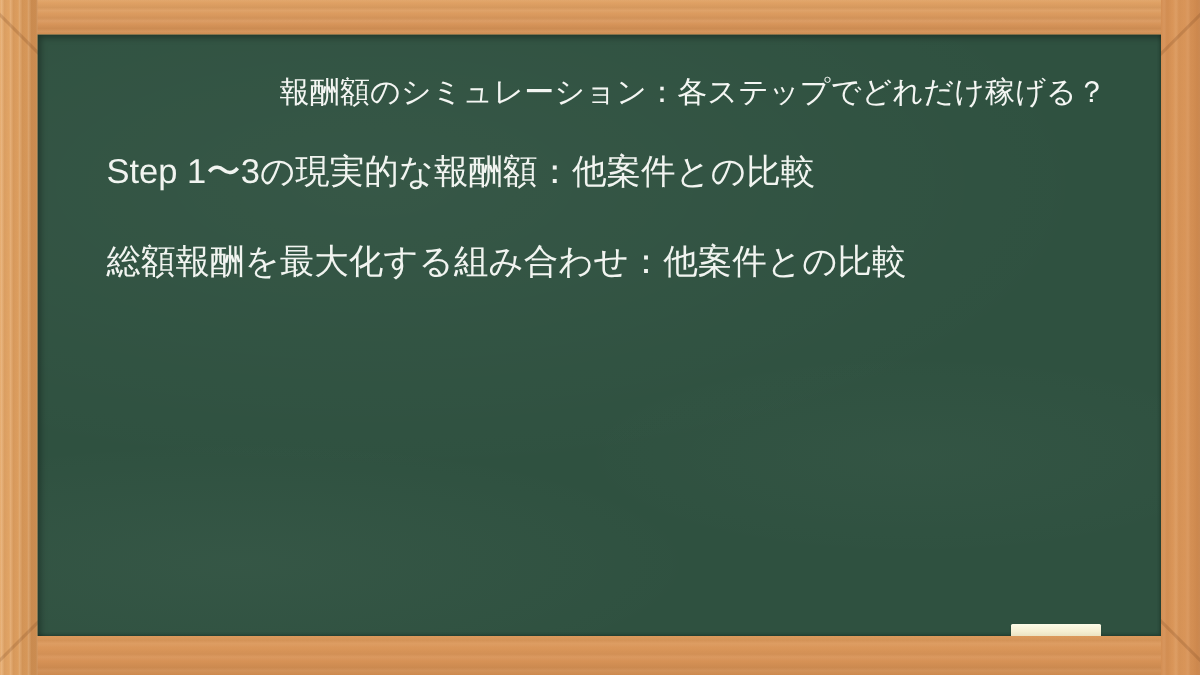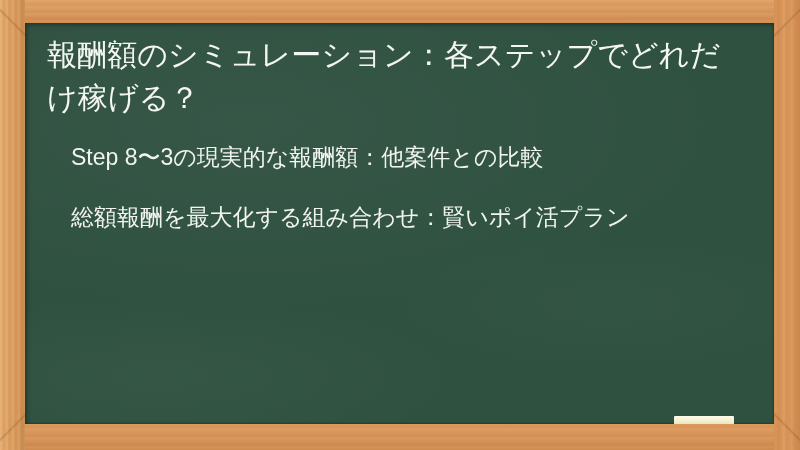--- a/index.html
+++ b/index.html
@@ -136,28 +136,29 @@
 
   .board-inner {
     position: relative;
     padding: 11px 22px 0 22px;
     height: 100%;
     box-sizing: border-box;
   }
 
   
   .title {
-    margin: 0;
+    margin: 14px;
     color: #f4f6f3;
     font-weight: 400;
-    font-size: 30px;
+    font-size: 20px;
     line-height: 1.42;
     letter-spacing: 0.1px;
     white-space: pre-wrap;
     max-width: 690px;
+    text-align: right;
   }
 
   .bullets {
     list-style: none;
     margin: 22px 0 0 0;
     padding: 0 0 0 24px;
   }
   .bullet {
     color: #f1f4f0;
     font-weight: 400;
@@ -196,22 +197,22 @@
   <div class="mitre mitre-tr"></div>
   <div class="mitre mitre-bl"></div>
   <div class="mitre mitre-br"></div>
 
   <div class="board">
     <div class="board-inner">
 
       <h1 class="title">報酬額のシミュレーション：各ステップでどれだけ稼げる？</h1>
 
       <ul class="bullets">
-        <li class="bullet">Step 8〜3の現実的な報酬額：他案件との比較</li>
-        <li class="bullet">総額報酬を最大化する組み合わせ：賢いポイ活プラン</li>
+        <li class="bullet">Step 1〜3の現実的な報酬額：他案件との比較</li>
+        <li class="bullet">総額報酬を最大化する組み合わせ：他案件との比較</li>
       </ul>
 
     </div>
 
     <div class="chalk"></div>
   </div>
 
 </div>
 
 </body></html>

